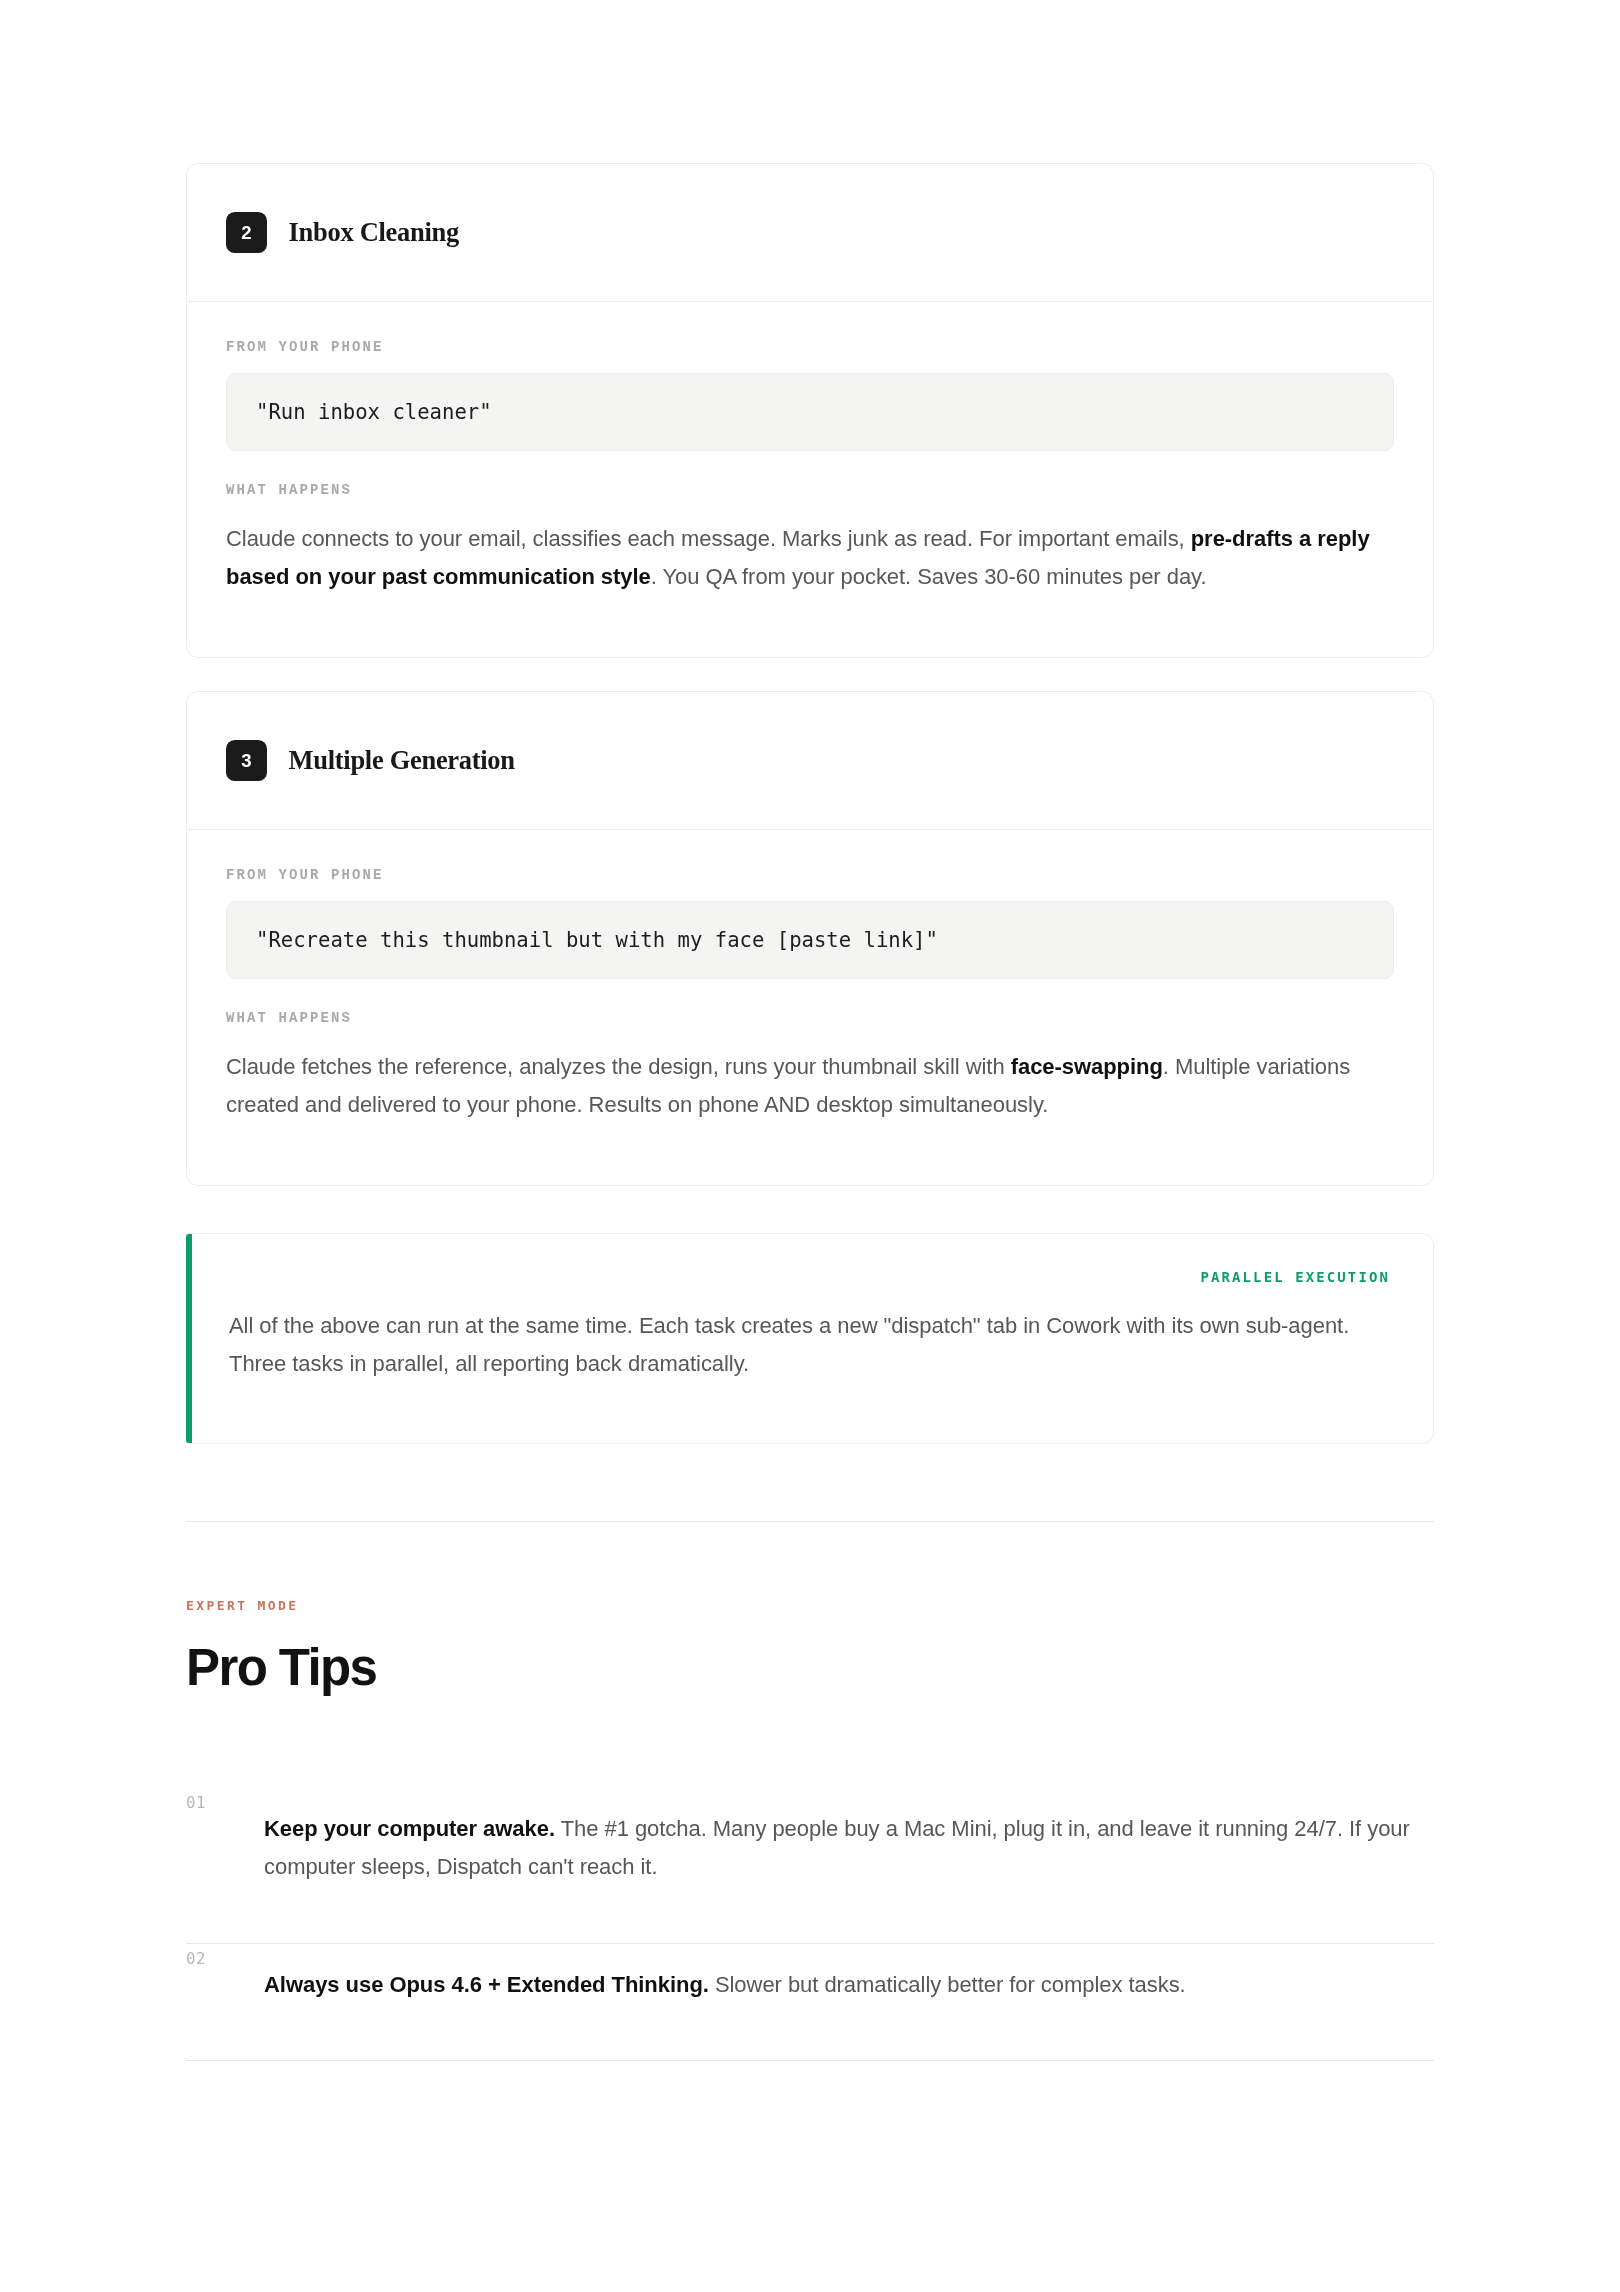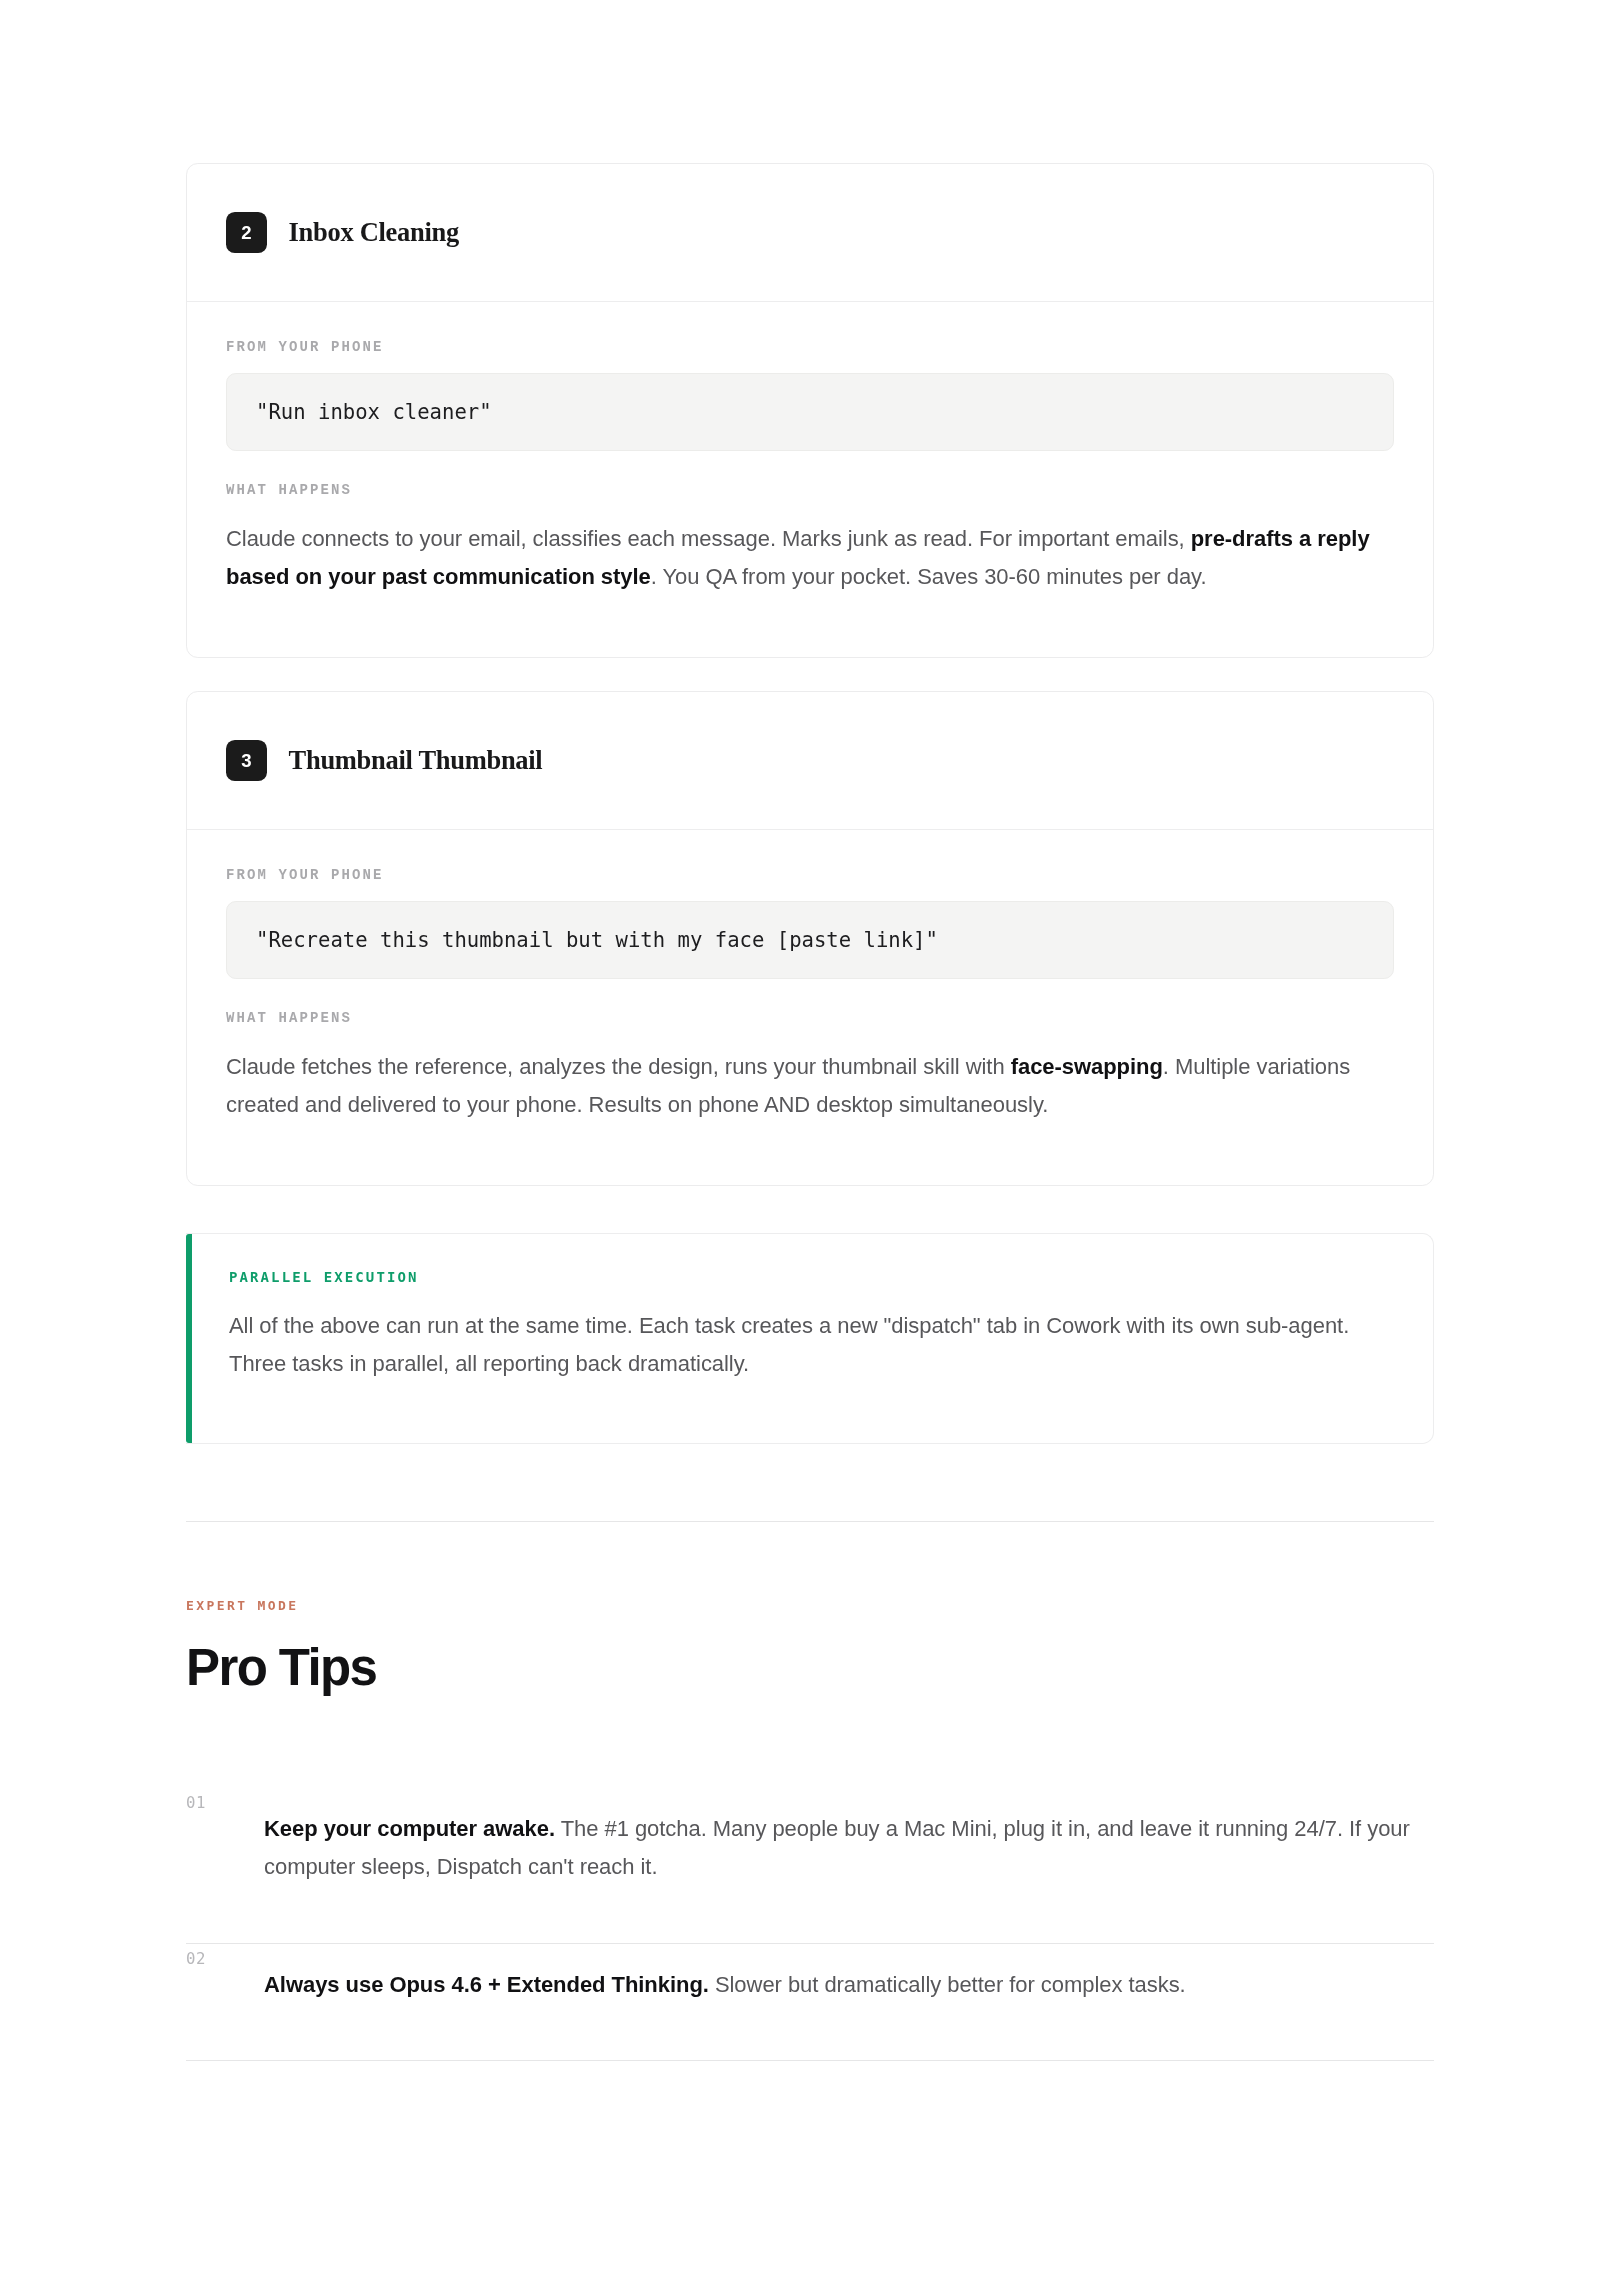--- a/index.html
+++ b/index.html
@@ -128,20 +128,21 @@
     border-radius: 2.9px 0 0 2.9px;
   }
   .callout-label {
     font-family: "DejaVu Sans Mono", "Liberation Mono", monospace;
     font-size: 14px;
     font-weight: 700;
     letter-spacing: 2.1px;
     color: #0e9d6a;
     text-transform: uppercase;
     margin-bottom: 21.6px;
+    text-align: right;
   }
   .callout-text {
     font-size: 22px;
     line-height: 1.72;
     color: #57575a;
     letter-spacing: -0.05px;
   }
 
   
   .rule {
@@ -223,21 +224,21 @@
       <div class="meta-label">FROM YOUR PHONE</div>
       <div class="code-block">"Run inbox cleaner"</div>
       <div class="meta-label second">WHAT HAPPENS</div>
       <p class="body-text"><span>Claude connects to your email, classifies each message. Marks junk as read. For important emails, </span><b>pre-drafts a reply based on your past communication style</b><span>. You QA from your pocket. Saves 30-60 minutes per day.</span></p>
     </div>
   </section>
 
   <section class="card">
     <div class="card-header">
       <div class="step-badge">3</div>
-      <h2 class="card-title">Thumbnail Thumbnail</h2>
+      <h2 class="card-title">Multiple Generation</h2>
     </div>
     <div class="card-body">
       <div class="meta-label">FROM YOUR PHONE</div>
       <div class="code-block">"Recreate this thumbnail but with my face [paste link]"</div>
       <div class="meta-label second">WHAT HAPPENS</div>
       <p class="body-text"><span>Claude fetches the reference, analyzes the design, runs your thumbnail skill with </span><b>face-swapping</b><span>. Multiple variations created and delivered to your phone. Results on phone AND desktop simultaneously.</span></p>
     </div>
   </section>
 
   <aside class="callout">

